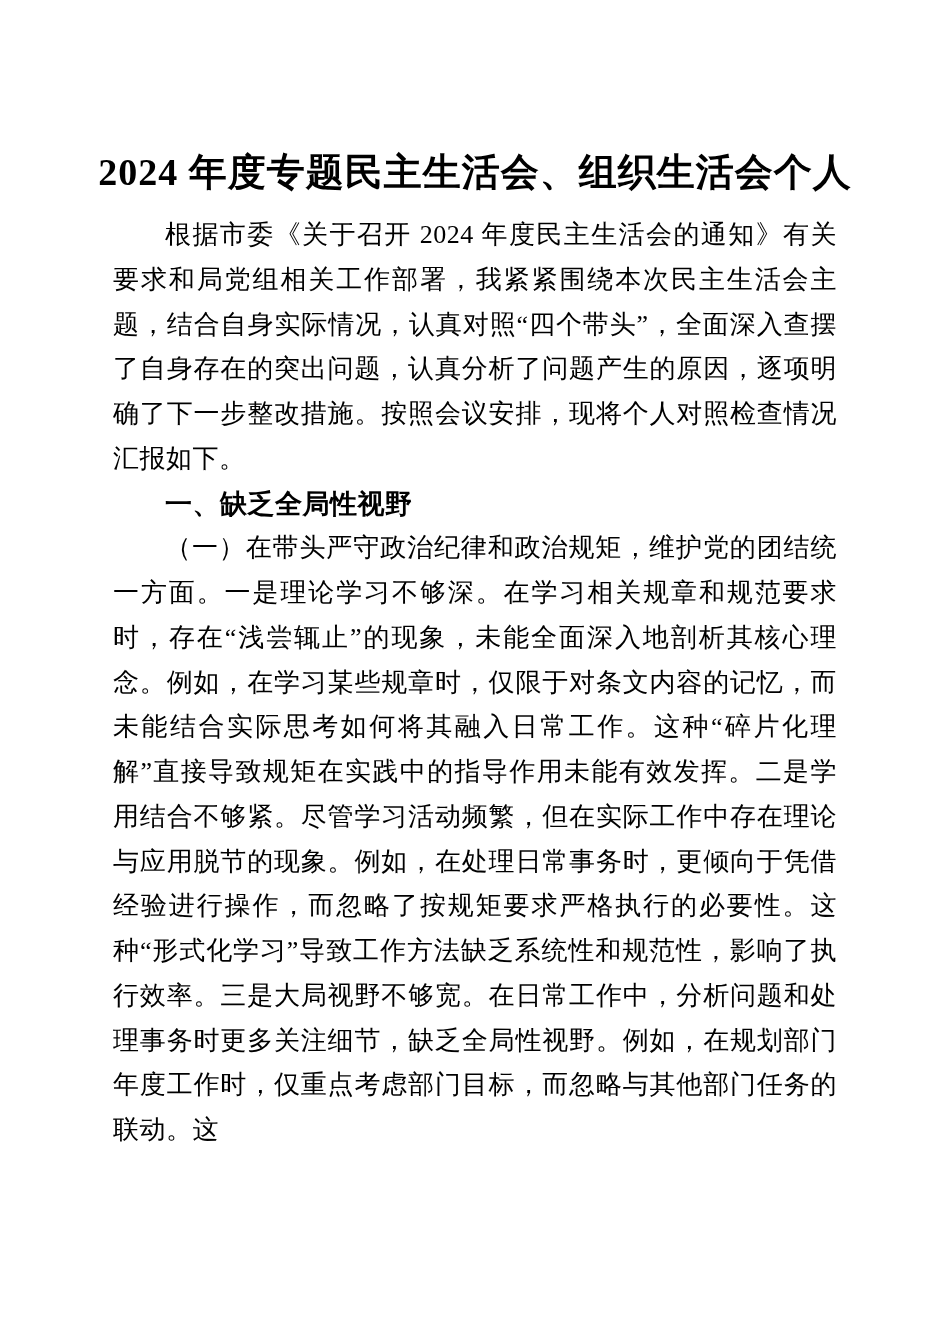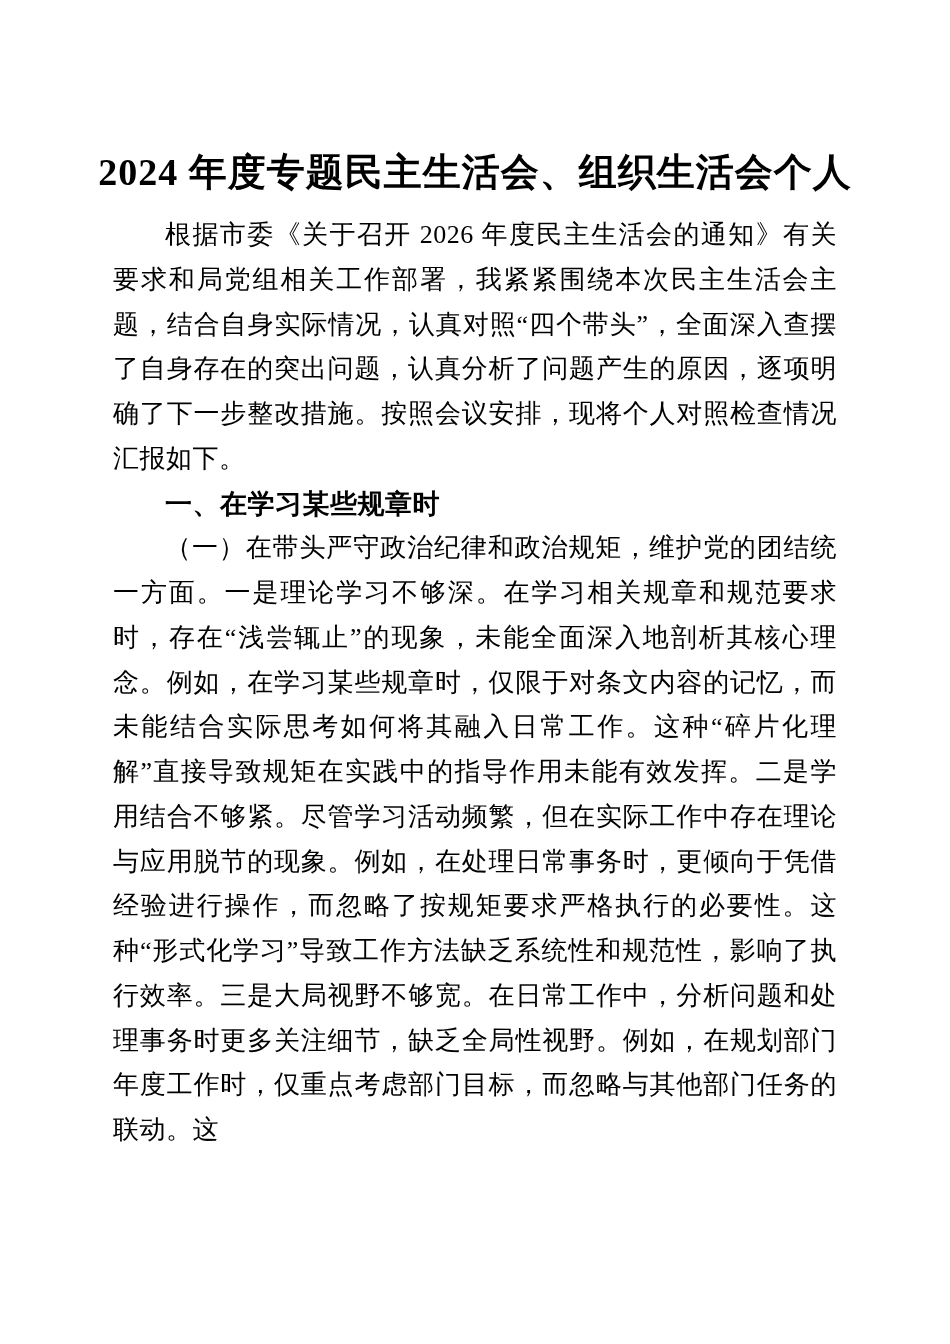--- a/index.html
+++ b/index.html
@@ -56,19 +56,19 @@
 </style>
 </head>
 <body>
 
 <div class="page">
   <h1 class="doc-title">
     <span class="title-line">2024 年度专题民主生活会、组织生活会个人</span>
   </h1>
 
   <div class="doc-body">
-    <p class="para">根据市委《关于召开 2026 年度民主生活会的通知》有关要求和局党组相关工作部署，我紧紧围绕本次民主生活会主题，结合自身实际情况，认真对照“四个带头”，全面深入查摆了自身存在的突出问题，认真分析了问题产生的原因，逐项明确了下一步整改措施。按照会议安排，现将个人对照检查情况汇报如下。</p>
+    <p class="para">根据市委《关于召开 2024 年度民主生活会的通知》有关要求和局党组相关工作部署，我紧紧围绕本次民主生活会主题，结合自身实际情况，认真对照“四个带头”，全面深入查摆了自身存在的突出问题，认真分析了问题产生的原因，逐项明确了下一步整改措施。按照会议安排，现将个人对照检查情况汇报如下。</p>
 
-    <h2 class="section-heading">一、在学习某些规章时</h2>
+    <h2 class="section-heading">一、缺乏全局性视野</h2>
 
     <p class="para">（一）在带头严守政治纪律和政治规矩，维护党的团结统一方面。一是理论学习不够深。在学习相关规章和规范要求时，存在“浅尝辄止”的现象，未能全面深入地剖析其核心理念。例如，在学习某些规章时，仅限于对条文内容的记忆，而未能结合实际思考如何将其融入日常工作。这种“碎片化理解”直接导致规矩在实践中的指导作用未能有效发挥。二是学用结合不够紧。尽管学习活动频繁，但在实际工作中存在理论与应用脱节的现象。例如，在处理日常事务时，更倾向于凭借经验进行操作，而忽略了按规矩要求严格执行的必要性。这种“形式化学习”导致工作方法缺乏系统性和规范性，影响了执行效率。三是大局视野不够宽。在日常工作中，分析问题和处理事务时更多关注细节，缺乏全局性视野。例如，在规划部门年度工作时，仅重点考虑部门目标，而忽略与其他部门任务的联动。这</p>
   </div>
 </div>
 
 </body></html>

